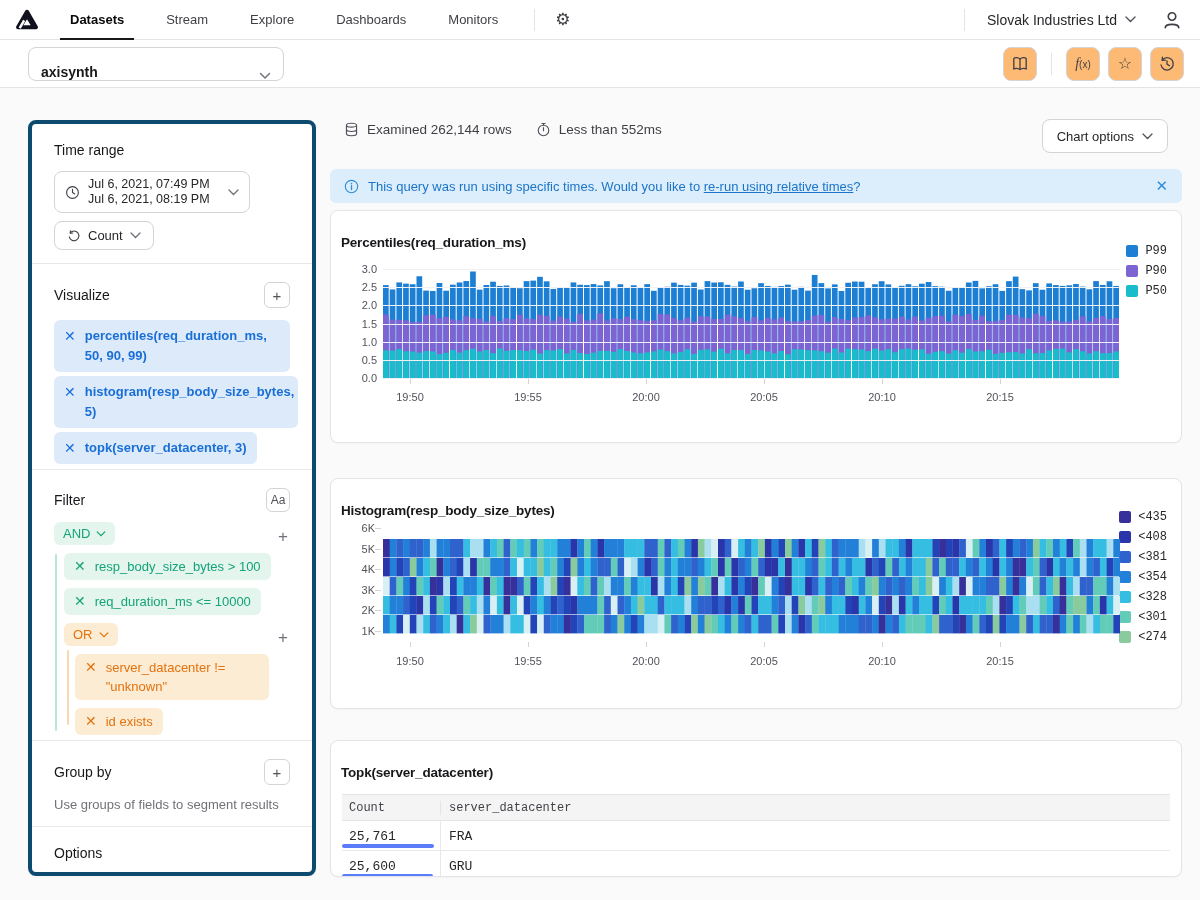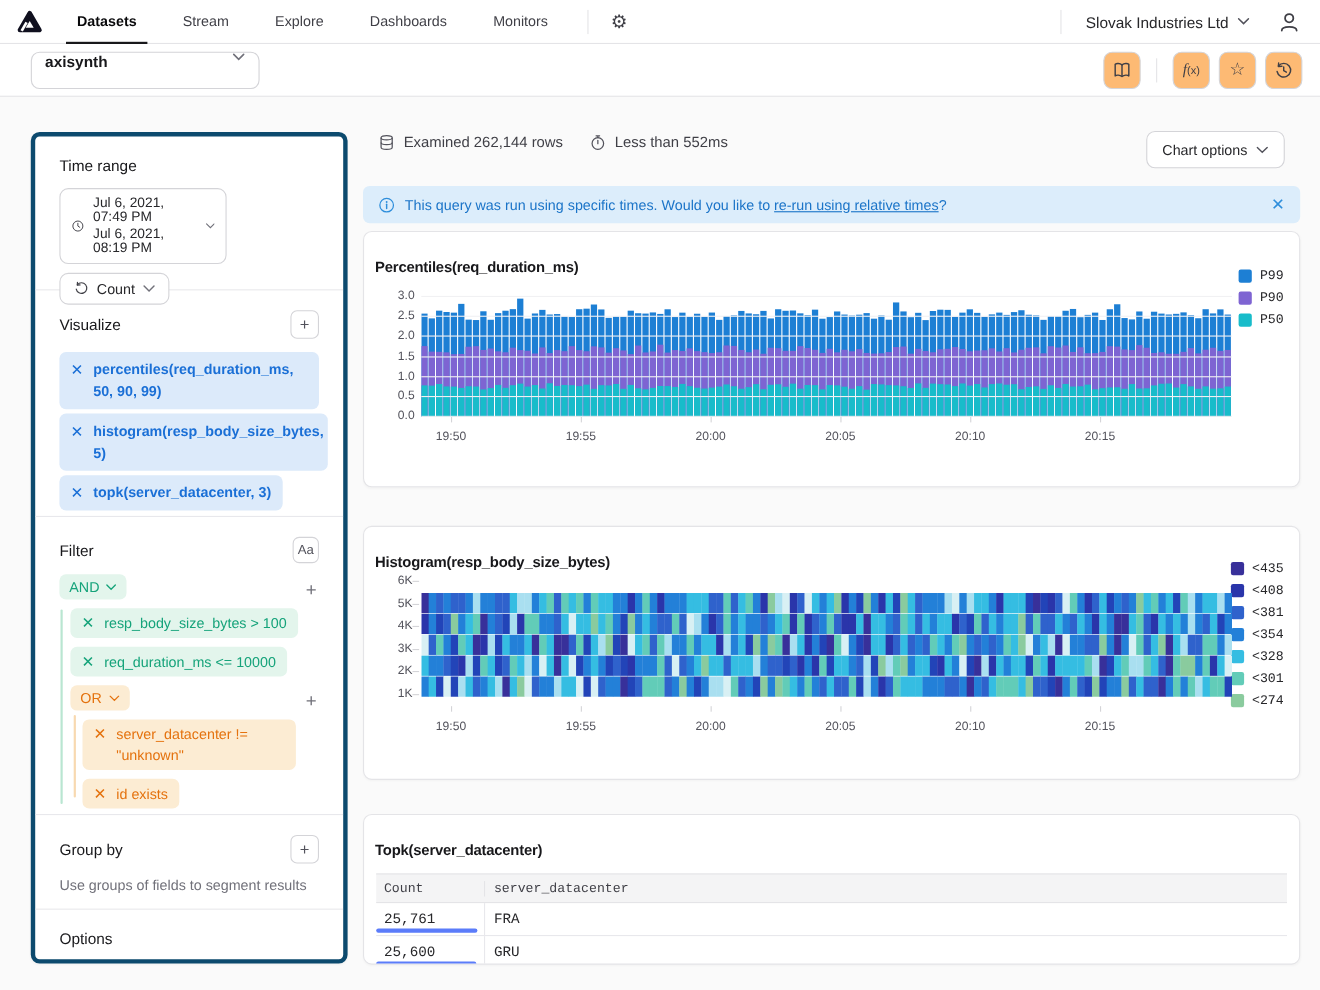--- a/index.html
+++ b/index.html
@@ -26,23 +26,23 @@
   .nav-right .nav-divider { margin:0 22px; }
   .org { font-size:14px; color:#27272a; display:flex; align-items:center; gap:8px; cursor:pointer; }
   .avatar-btn { margin:0 18px 0 26px; cursor:pointer; display:flex; }
 
   
   .toolbar {
     position:absolute; top:40px; left:0; width:1200px; height:48px;
     background:#fff; border-bottom:1px solid #e4e4e7;
   }
   .dataset-select {
-    position:absolute; left:28px; top:7px; width:208px; height:34px;
+    position:absolute; left:28px; top:7px; width:256px; height:34px;
     border:1px solid #d4d4d8; border-radius:8px; background:#fff;
-    display:flex; align-items:flex-start; padding:0 12px; cursor:pointer;
+    display:flex; align-items:flex-end; padding:0 12px; cursor:pointer;
   }
   .dataset-select .ds-label { font-size:14px; font-weight:600; color:#18181b; }
   .dataset-select svg { margin-left:auto; }
   .tb-right { position:absolute; right:16px; top:7px; display:flex; align-items:center; gap:8px; }
   .icon-btn {
     width:34px; height:34px; border:1px solid #d4d4d8; border-radius:8px; background:#fdba74;
     display:flex; align-items:center; justify-content:center; cursor:pointer; color:#3f3f46;
   }
   .tb-divider { width:1px; height:22px; background:#e4e4e7; margin:0 6px; }
   .fx { font-size:12px; color:#3f3f46; }
@@ -58,22 +58,22 @@
   .side-section { position:relative; border-bottom:1px solid #e8e8ec; padding:18px 22px; }
   .side-section:last-child { border-bottom:none; }
   .side-title { font-size:14px; color:#18181b; }
   .sec-head { display:flex; align-items:center; justify-content:space-between; }
   .sq-btn {
     width:26px; height:26px; border:1px solid #d4d4d8; border-radius:6px; background:#fff;
     display:flex; align-items:center; justify-content:center;
     font-size:15px; color:#52525b; cursor:pointer;
   }
   .time-btn {
-    margin-top:13px; width:152px; border:1px solid #d4d4d8; border-radius:8px; background:#fff;
-    display:flex; align-items:center; gap:8px; padding:5px 10px; cursor:pointer;
+    margin-top:13px; width:196px; border:1px solid #d4d4d8; border-radius:8px; background:#fff;
+    display:flex; align-items:center; gap:8px; padding:5px 10px; cursor:pointer;text-align:right;
   }
   .time-lines { font-size:12.5px; color:#27272a; line-height:1.05; }
   .time-lines div { padding:1px 0; }
   .none-btn {
     margin-top:8px; display:inline-flex; align-items:center; gap:7px;
     border:1px solid #d4d4d8; border-radius:8px; background:#fff;
     padding:6px 12px; font-size:13px; color:#27272a; cursor:pointer;
   }
   .chips { margin-top:12px; display:flex; flex-direction:column; gap:4px; align-items:flex-start; }
   .chip-blue {

